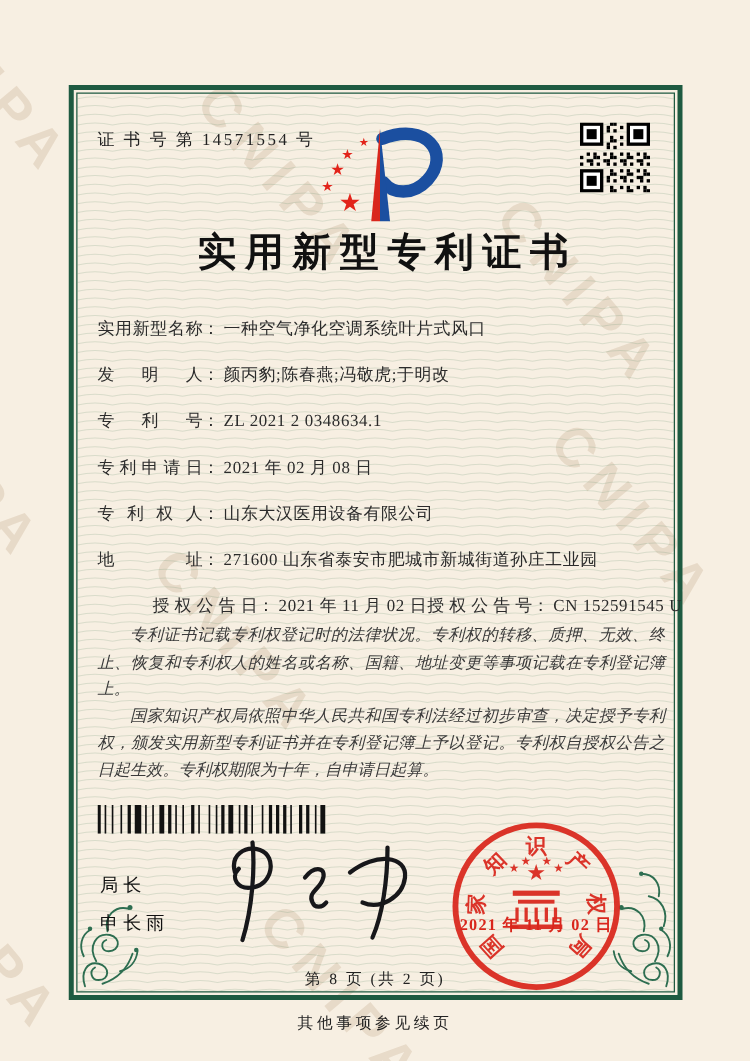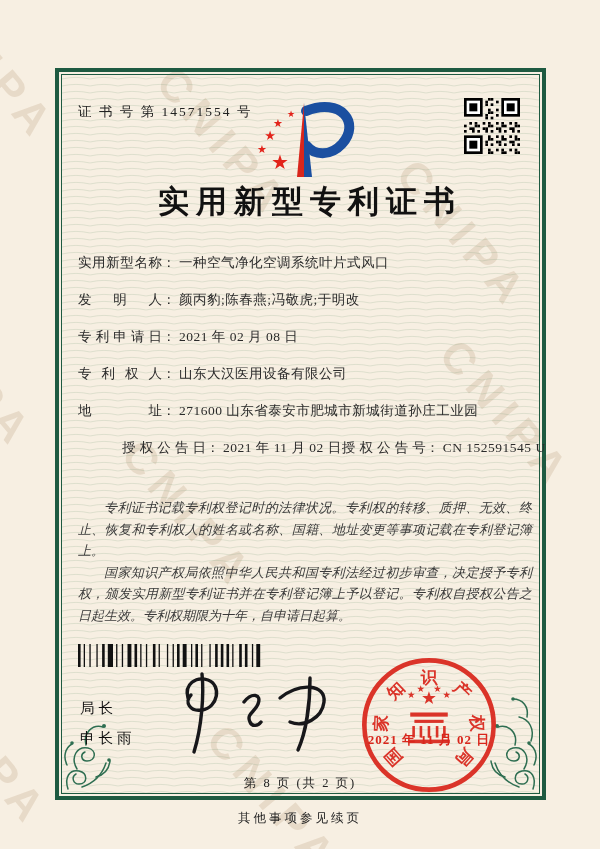--- a/index.html
+++ b/index.html
@@ -355,20 +355,24 @@
     <div id="fields">
       <div class="frow">
         <span class="flabel">实用新型名称</span><span class="fcolon">：</span>
         <span class="fvalue">一种空气净化空调系统叶片式风口</span>
       </div>
       <div class="frow">
         <span class="flabel">发明人</span><span class="fcolon">：</span>
         <span class="fvalue">颜丙豹;陈春燕;冯敬虎;于明改</span>
       </div>
       <div class="frow">
+        <span class="flabel">专利号</span><span class="fcolon">：</span>
+        <span class="fvalue">ZL 2021 2 0348634.1</span>
+      </div>
+      <div class="frow">
         <span class="flabel">专利申请日</span><span class="fcolon">：</span>
         <span class="fvalue">2021 年 02 月 08 日</span>
       </div>
       <div class="frow">
         <span class="flabel">专利权人</span><span class="fcolon">：</span>
         <span class="fvalue">山东大汉医用设备有限公司</span>
       </div>
       <div class="frow">
         <span class="flabel">地址</span><span class="fcolon">：</span>
         <span class="fvalue">271600 山东省泰安市肥城市新城街道孙庄工业园</span>

